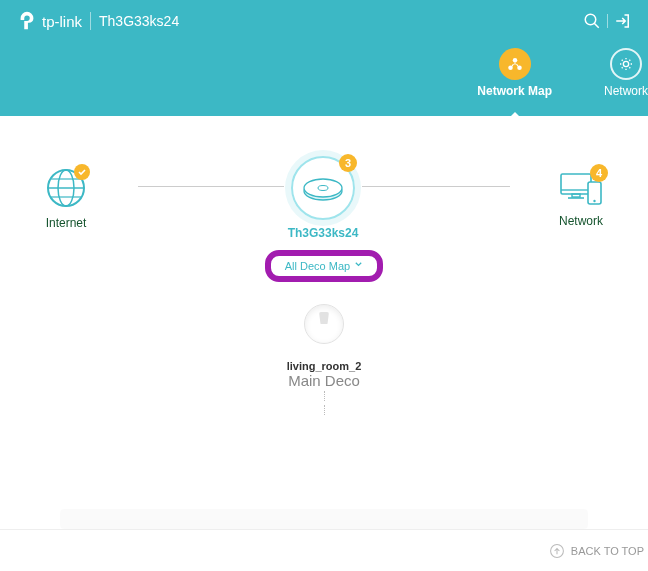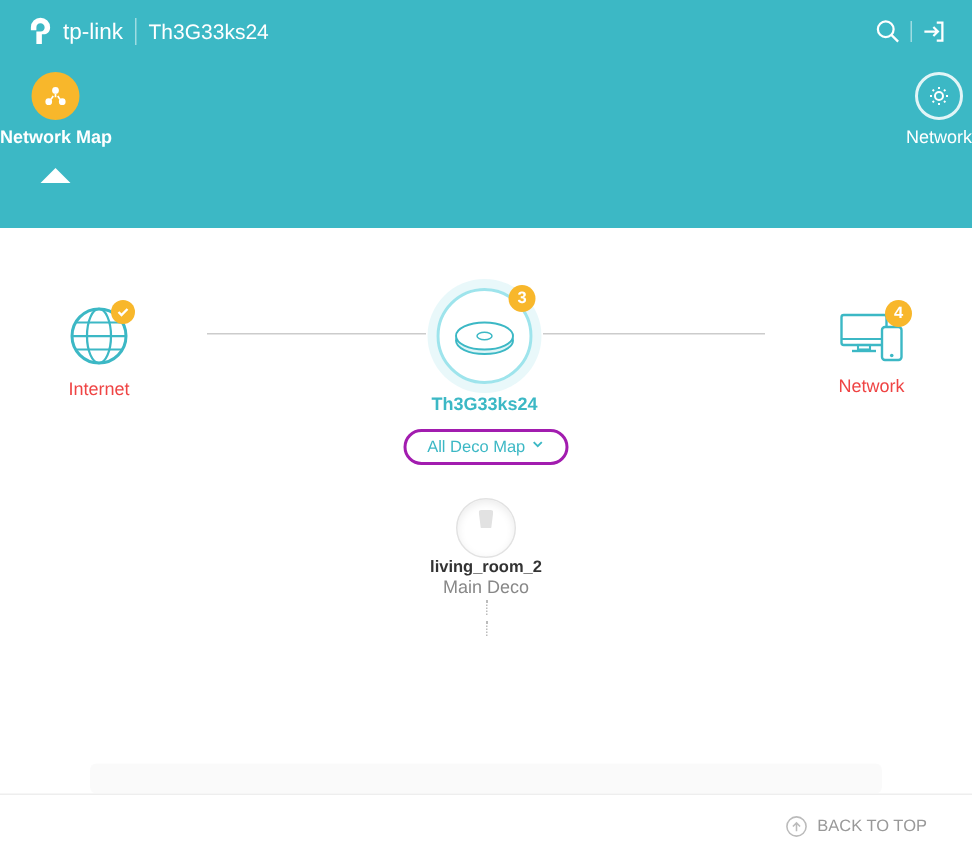--- a/index.html
+++ b/index.html
@@ -1,55 +1,55 @@
 <!DOCTYPE html>
 <html><head>
 <meta charset="utf-8">
 <style>
 *{margin:0;padding:0;box-sizing:border-box;font-family:Arial,Helvetica,sans-serif}
 body{background:#fff;width:648px;height:571px;overflow:hidden;position:relative}
-.header{background:#3cb8c5;height:152px;position:relative;color:#fff}
+.header{background:#3cb8c5;height:116px;position:relative;color:#fff}
 .hdr-top{display:flex;align-items:center;padding:10px 16px;justify-content:space-between}
 .logo-wrap{display:flex;align-items:center;gap:8px}
 .logo{display:flex;align-items:center;gap:4px}
 .logo svg{width:22px;height:22px}
 .logo-text{font-size:15px;font-weight:300}
 .divider{width:1px;height:18px;background:rgba(255,255,255,.5)}
 .network-name{font-size:14px;font-weight:300}
 .hdr-icons{display:flex;align-items:center;gap:6px}
 .hdr-icons>*{cursor:pointer}
-.tabs{display:flex;justify-content:space-between;gap:32px;margin-top:6px}
+.tabs{display:flex;justify-content:flex-end;gap:52px;margin-top:6px}
 .tab{display:flex;flex-direction:column;align-items:center;gap:4px;cursor:pointer;position:relative}
 .tab-icon{width:32px;height:32px;border-radius:50%;display:flex;align-items:center;justify-content:center}
 .tab-icon.active{background:#f8b72b}
 .tab-icon.inactive{border:2px solid rgba(255,255,255,.85)}
 .tab-label{font-size:12px;color:#fff}
 .tab.active .tab-label{font-weight:600}
 .tab.active::after{content:"";position:absolute;bottom:-24px;left:50%;transform:translateX(-50%);border-left:10px solid transparent;border-right:10px solid transparent;border-bottom:10px solid #fff}
 .content{padding:40px 40px 0;position:relative}
 .map-row{display:flex;align-items:center;justify-content:space-between;position:relative}
 .node{display:flex;flex-direction:column;align-items:center;gap:6px;position:relative;z-index:2;background:#fff;padding:0 4px}
-.node-label{font-size:12px;color:#ef4444}
+.node-label{font-size:12px;color:#14532d}
 .node-label.teal{color:#3cb8c5;font-weight:600}
 .internet-icon{width:44px;height:44px;position:relative}
 .deco-circle{width:64px;height:64px;border:2px solid #9ee4ec;border-radius:50%;display:flex;align-items:center;justify-content:center;box-shadow:0 0 0 6px rgba(77,201,214,.12);position:relative}
 .clients-icon{width:46px;height:40px;position:relative}
 .badge{position:absolute;top:-4px;right:-4px;background:#f8b72b;color:#fff;border-radius:50%;width:18px;height:18px;font-size:11px;display:flex;align-items:center;justify-content:center;font-weight:600;z-index:3}
 .line{position:absolute;top:30px;height:1px;background:#ccc;z-index:1}
 .line1{left:98px;width:180px}
 .line2{right:98px;width:180px}
-.map-btn{margin:10px auto 0;display:flex;width:fit-content;align-items:flex-start;gap:4px;border:2px solid #a21caf;border-radius:14px;padding:4px 14px;font-size:11px;color:#3cb8c5;cursor:pointer;background:#fff}
+.map-btn{margin:10px auto 0;display:flex;width:fit-content;align-items:flex-start;gap:4px;border:6px solid #a21caf;border-radius:14px;padding:4px 14px;font-size:11px;color:#3cb8c5;cursor:pointer;background:#fff}
 .deco-list{display:flex;flex-direction:column;align-items:center;margin-top:22px;gap:0}
 .deco-node{display:flex;flex-direction:column;align-items:center}
 .deco-disk{width:40px;height:40px;border-radius:50%;background:#fff;border:1px solid #e2e2e2;box-shadow:inset 0 2px 6px rgba(0,0,0,.08);position:relative}
 .deco-disk::after{content:"";position:absolute;top:50%;left:50%;width:10px;height:12px;background:#e2e2e2;transform:translate(-50%,-100%);clip-path:polygon(15% 100%,85% 100%,100% 0,0 0);border-radius:2px}
-.deco-name{font-size:11px;font-weight:600;color:#333;margin-top:0}
-.deco-sub{font-size:12px;color:#888}
+.deco-name{font-size:11px;font-weight:600;color:#333;margin-top:16px}
+.deco-sub{font-size:15px;color:#888}
 .connector{width:1px;height:10px;border-left:1px dotted #bbb;margin:2px 0}
-.footer{position:absolute;bottom:0;left:0;right:0;height:42px;border-top:1px solid #eee;display:flex;align-items:center;justify-content:flex-end;padding:0 30px;background:#fff}
+.footer{position:absolute;bottom:0;left:0;right:0;height:42px;border-top:1px solid #eee;display:flex;align-items:center;justify-content:flex-end;padding:0 4px;background:#fff}
 .back-top{display:flex;align-items:center;gap:6px;font-size:11px;color:#999;cursor:pointer}
 .footer-shadow{position:absolute;bottom:42px;left:60px;right:60px;height:20px;background:rgba(0,0,0,.02);border-radius:4px}
 .check-badge{position:absolute;top:-2px;right:-2px;background:#f8b72b;border-radius:50%;width:16px;height:16px;display:flex;align-items:center;justify-content:center}
 </style>
 </head>
 <body>
 
 <div class="header">
   <div class="hdr-top">
     <div class="logo-wrap">

